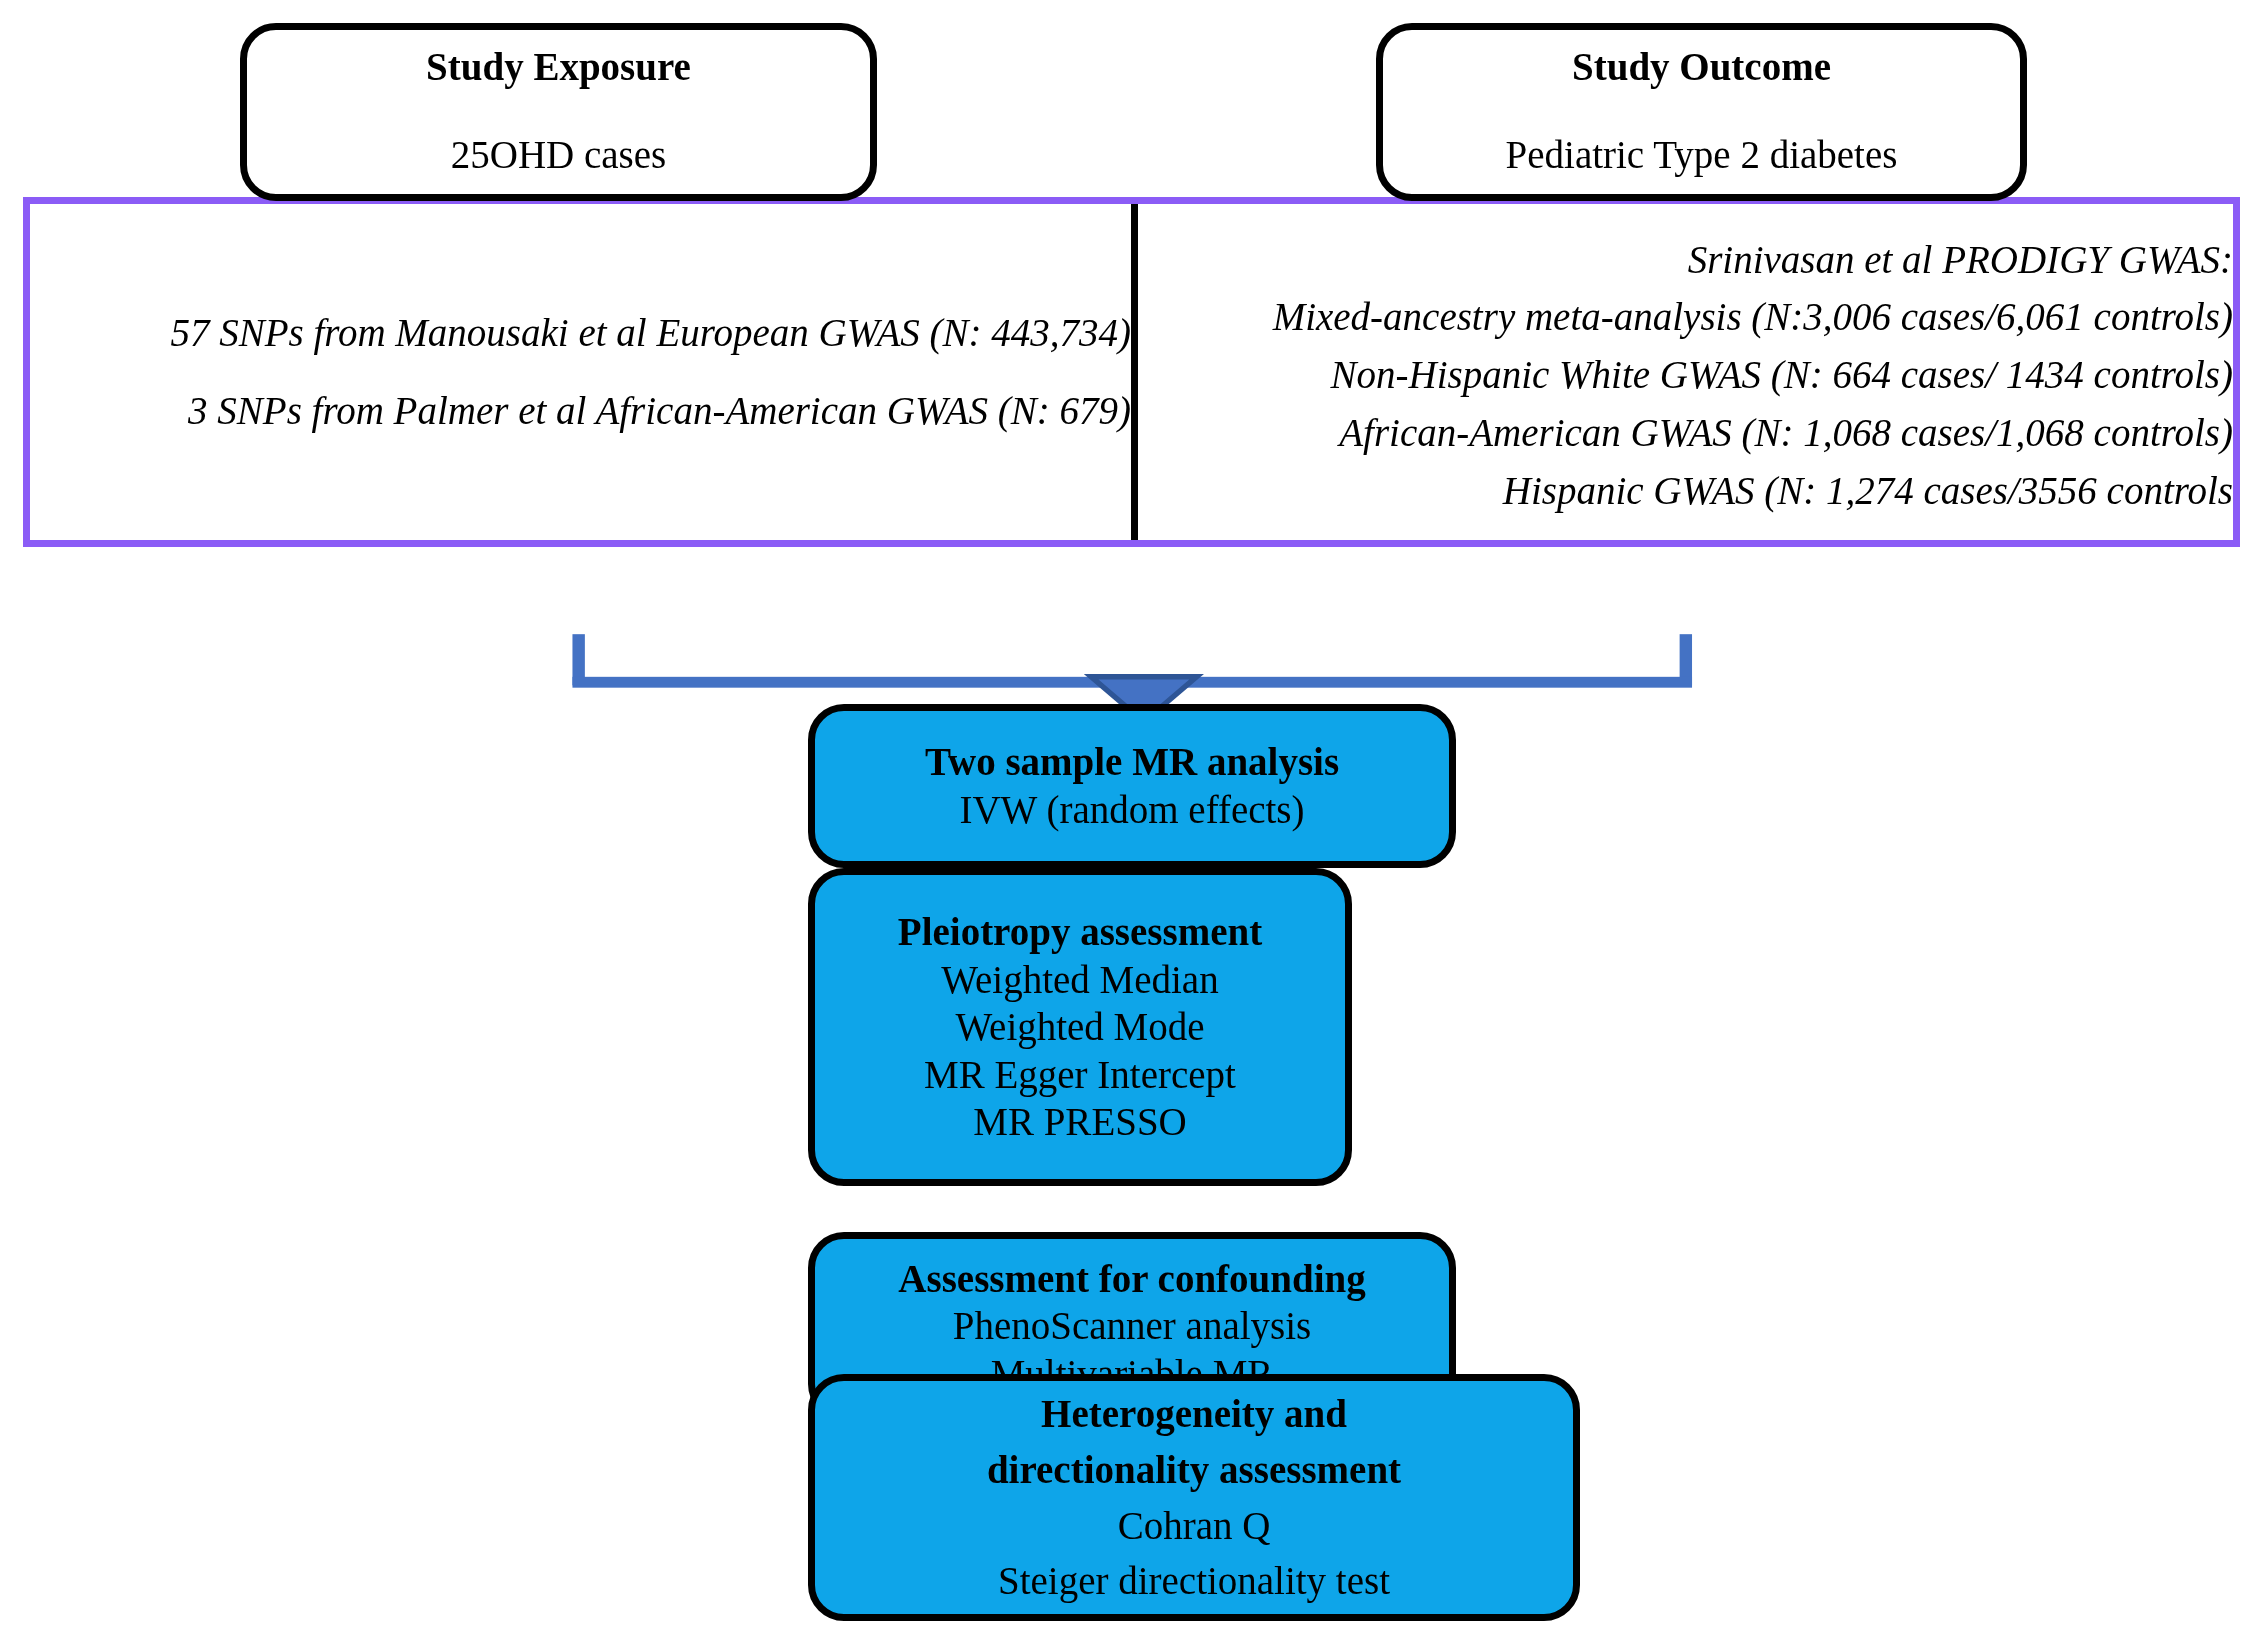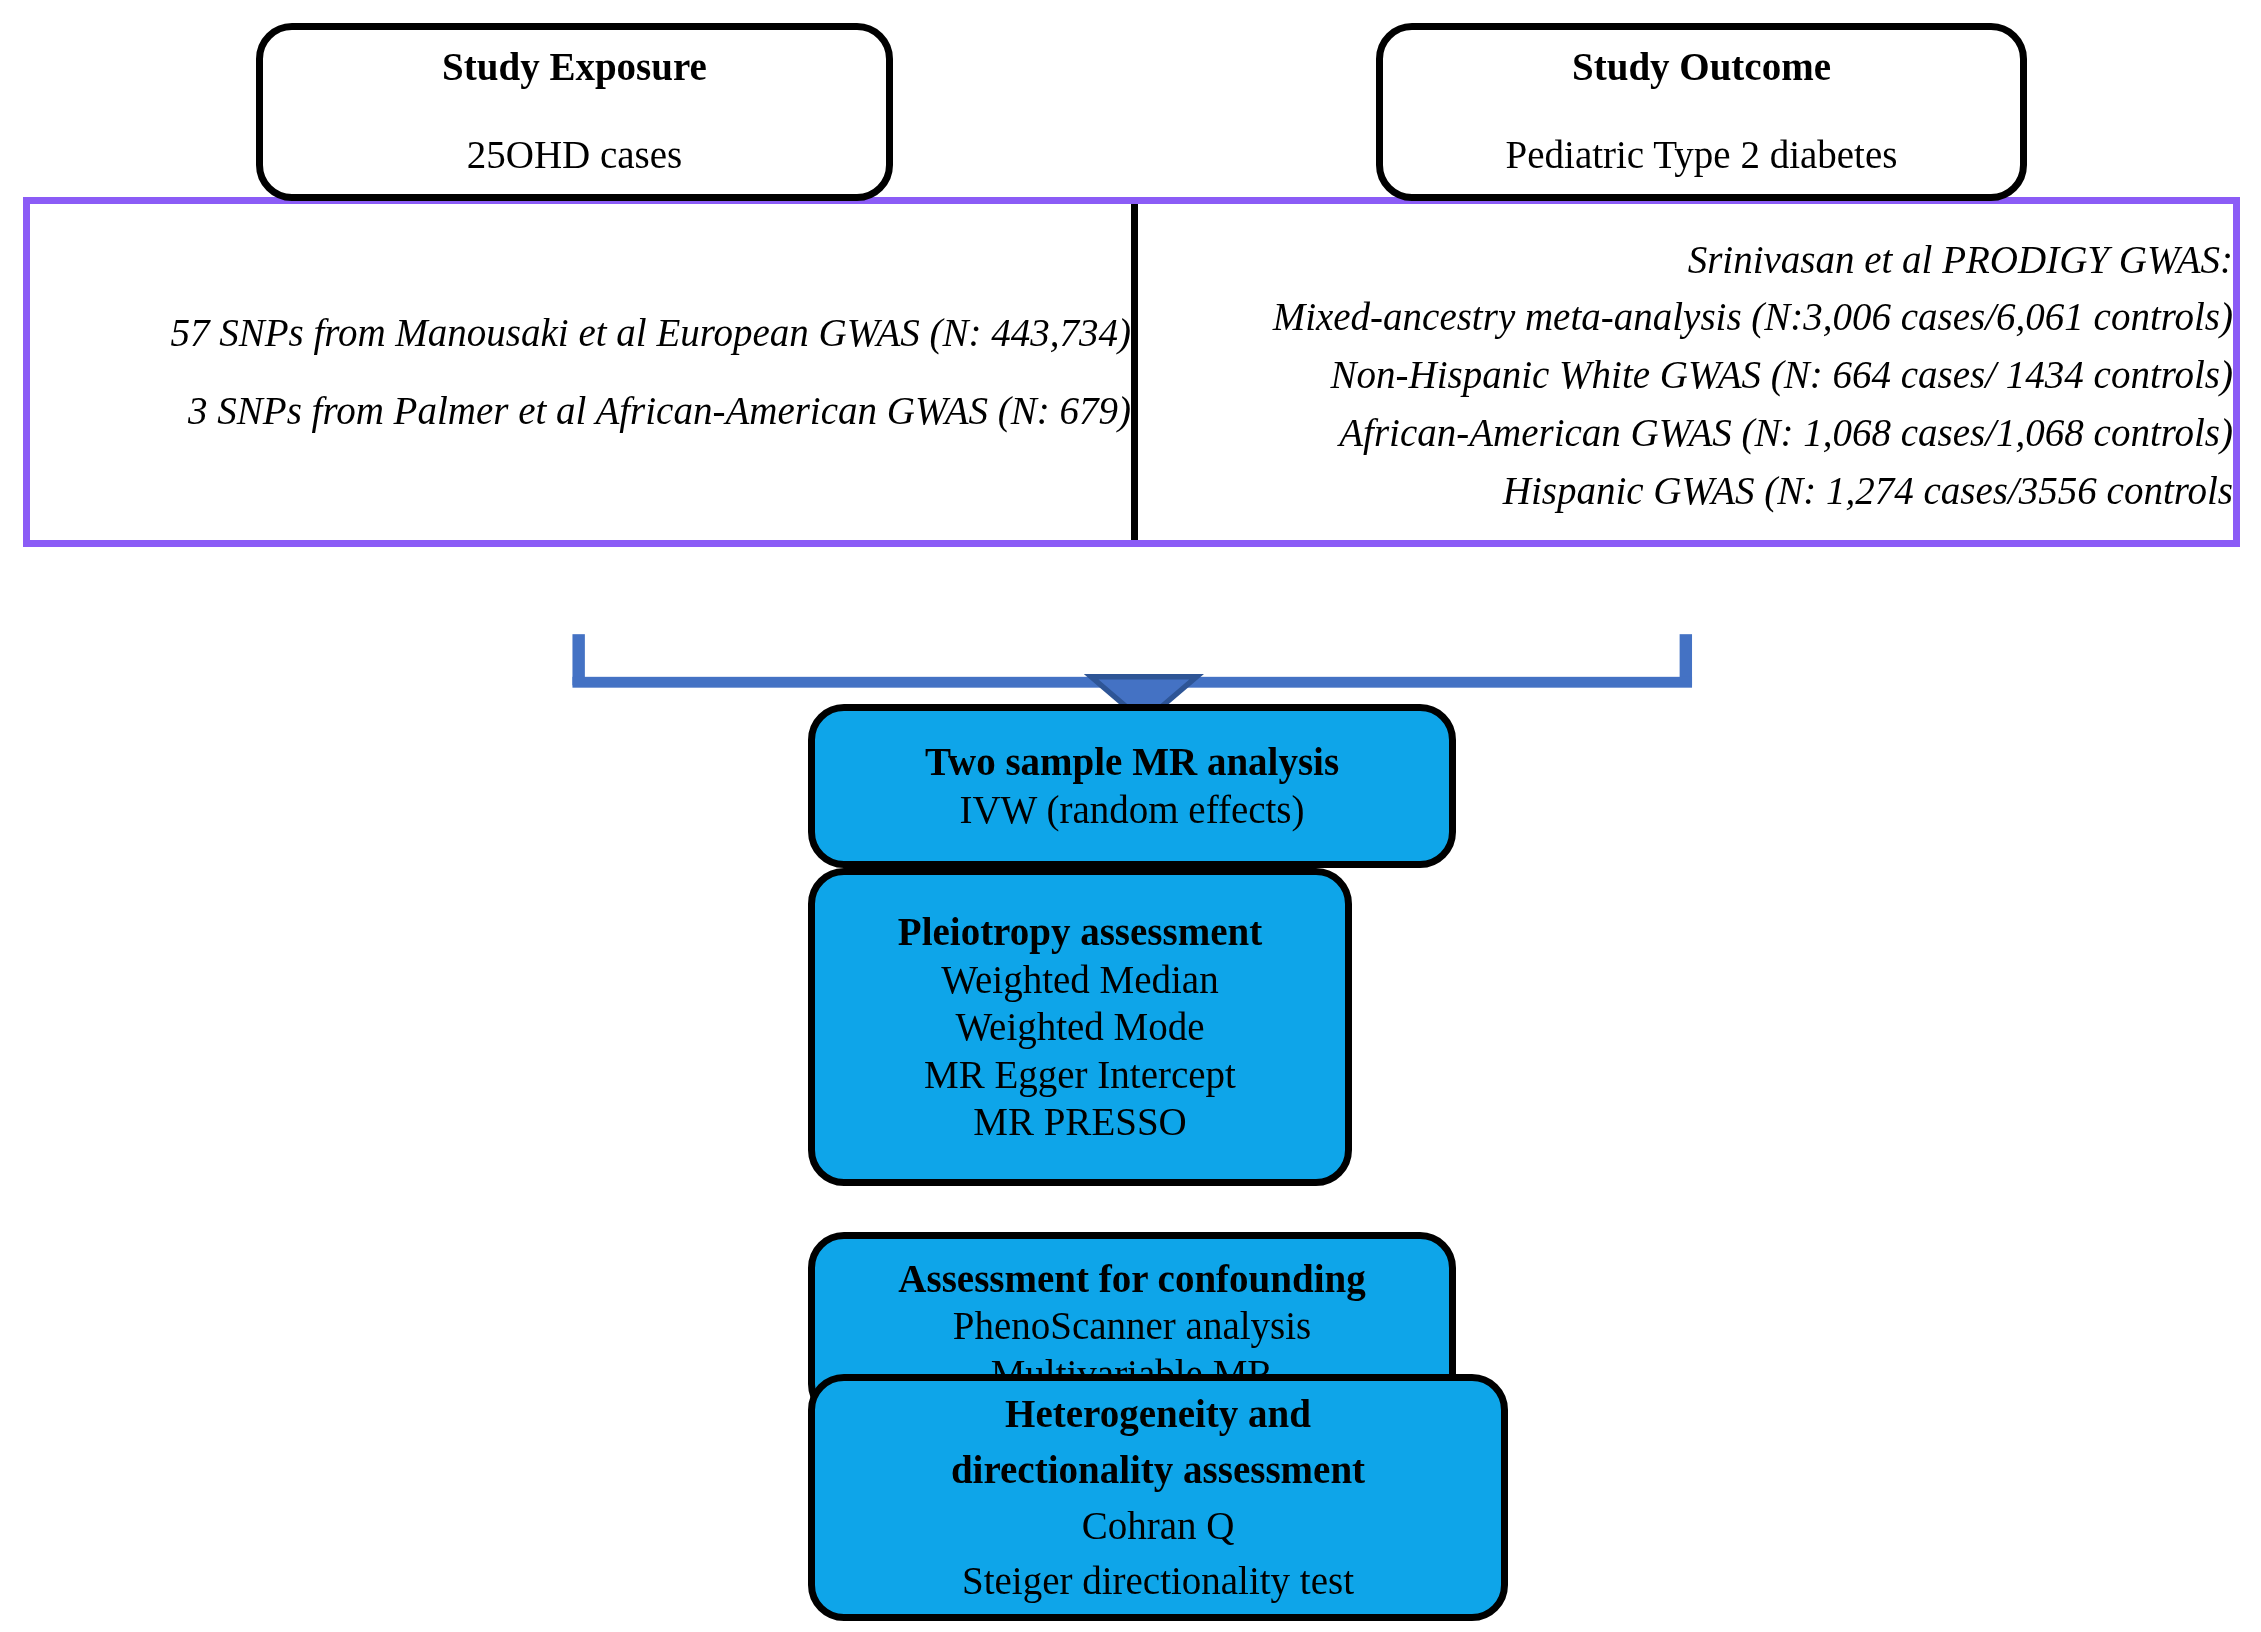--- a/index.html
+++ b/index.html
@@ -106,21 +106,21 @@
     line-height: 1.22;
     text-align: center;
     white-space: nowrap;
   }
 </style>
 </head>
 <body>
 
 <div id="canvas">
 
-  <div class="abs header-box" style="left:256px; top:23px; width:637px; height:178px;">
+  <div class="abs header-box" style="left:240px; top:23px; width:637px; height:178px;">
     <div class="header-title">Study Exposure</div>
     <div class="header-sub">25OHD cases</div>
   </div>
 
   <div class="abs header-box" style="left:1376px; top:23px; width:651px; height:178px;">
     <div class="header-title">Study Outcome</div>
     <div class="header-sub">Pediatric Type 2 diabetes</div>
   </div>
 
   <div class="abs detail-wrap" style="left:23px; top:197px; width:2217px; height:350px;">
@@ -162,21 +162,21 @@
     <div class="stack-line">MR Egger Intercept</div>
     <div class="stack-line">MR PRESSO</div>
   </div>
 
   <div class="abs stack-box" style="left:808px; top:1232px; width:648px; height:188px;">
     <div class="stack-title">Assessment for confounding</div>
     <div class="stack-line">PhenoScanner analysis</div>
     <div class="stack-line">Multivariable MR</div>
   </div>
 
-  <div class="abs stack-box" style="left:808px; top:1374px; width:700px; height:247px;gap:8px;">
+  <div class="abs stack-box" style="left:808px; top:1374px; width:772px; height:247px;gap:8px;">
     <div class="stack-title">Heterogeneity and</div>
     <div class="stack-title">directionality assessment</div>
     <div class="stack-line">Cohran Q</div>
     <div class="stack-line">Steiger directionality test</div>
   </div>
 
 </div>
 
 
 </body></html>

